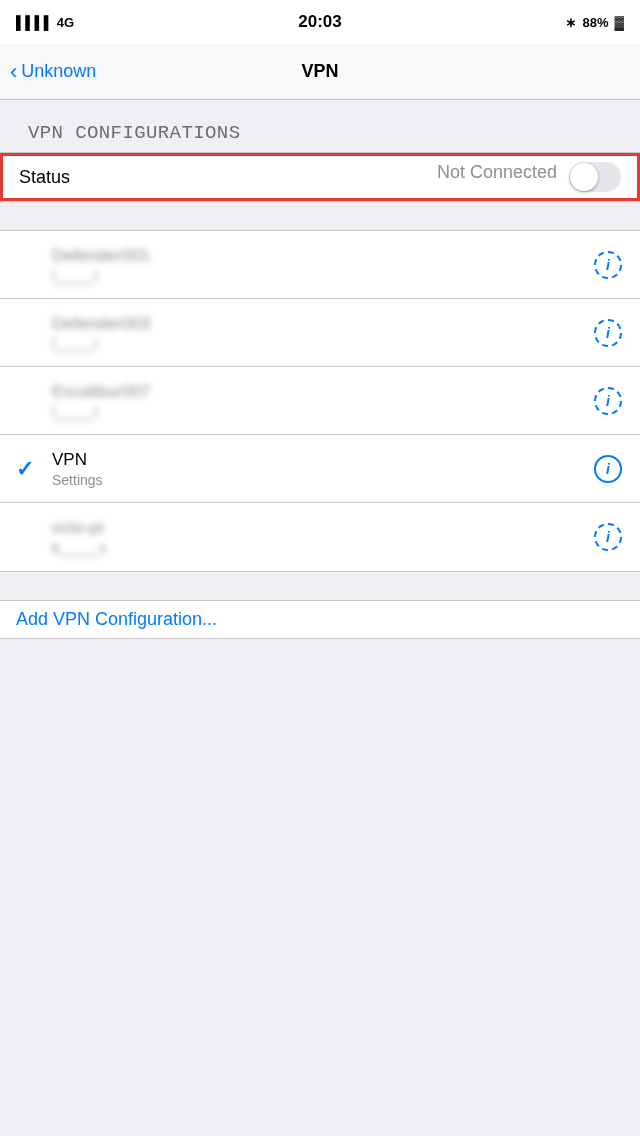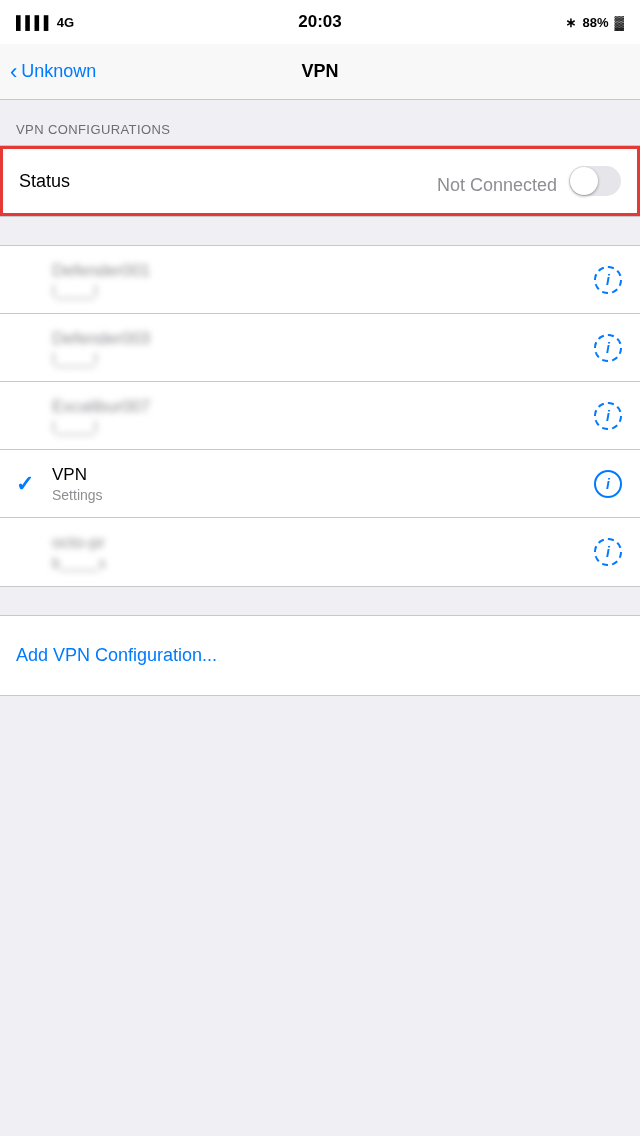--- a/index.html
+++ b/index.html
@@ -67,49 +67,50 @@
     .nav-title {
       font-size: 18px;
       font-weight: 700;
     }
 
     
     .section {
       margin-top: 22px;
     }
     .section-header {
-      font-size: 13px;
+      font-size: 19px;
       color: #6d6d72;
-      padding: 0 16px 8px 16px;
+      padding: 0 16px 8px 28px;
       text-transform: uppercase;
       letter-spacing: 0.4px;
+      font-family: Liberation Mono, monospace;
     }
     .section-body {
       background: #fff;
       border-top: 1px solid #c8c8cc;
       border-bottom: 1px solid #c8c8cc;
     }
 
     
     .status-row {
       display: flex;
       align-items: center;
       justify-content: space-between;
       padding: 0 16px;
-      height: 70px;
+      height: 48px;
       background: #fff;
       border: 3px solid #e53935;
     }
     .status-label {
       font-size: 18px;
       font-weight: 500;
     }
     .status-right {
       display: flex;
-      align-items: flex-end;
+      align-items: flex-start;
       gap: 12px;
     }
     .status-text {
       font-size: 18px;
       color: #8e8e93;
     }
 
     
     .toggle {
       width: 52px;
@@ -219,21 +220,21 @@
     
     .add-vpn-section {
       margin-top: 28px;
       background: #fff;
       border-top: 1px solid #c8c8cc;
       border-bottom: 1px solid #c8c8cc;
     }
     .add-vpn-btn {
       display: flex;
       align-items: center;
-      padding: 29px 16px;
+      padding: 8px 16px;
       color: #007aff;
       font-size: 18px;
       cursor: pointer;
     }
 
     
     .blurred {
       filter: blur(3px);
       color: #8e8e93;
     }

